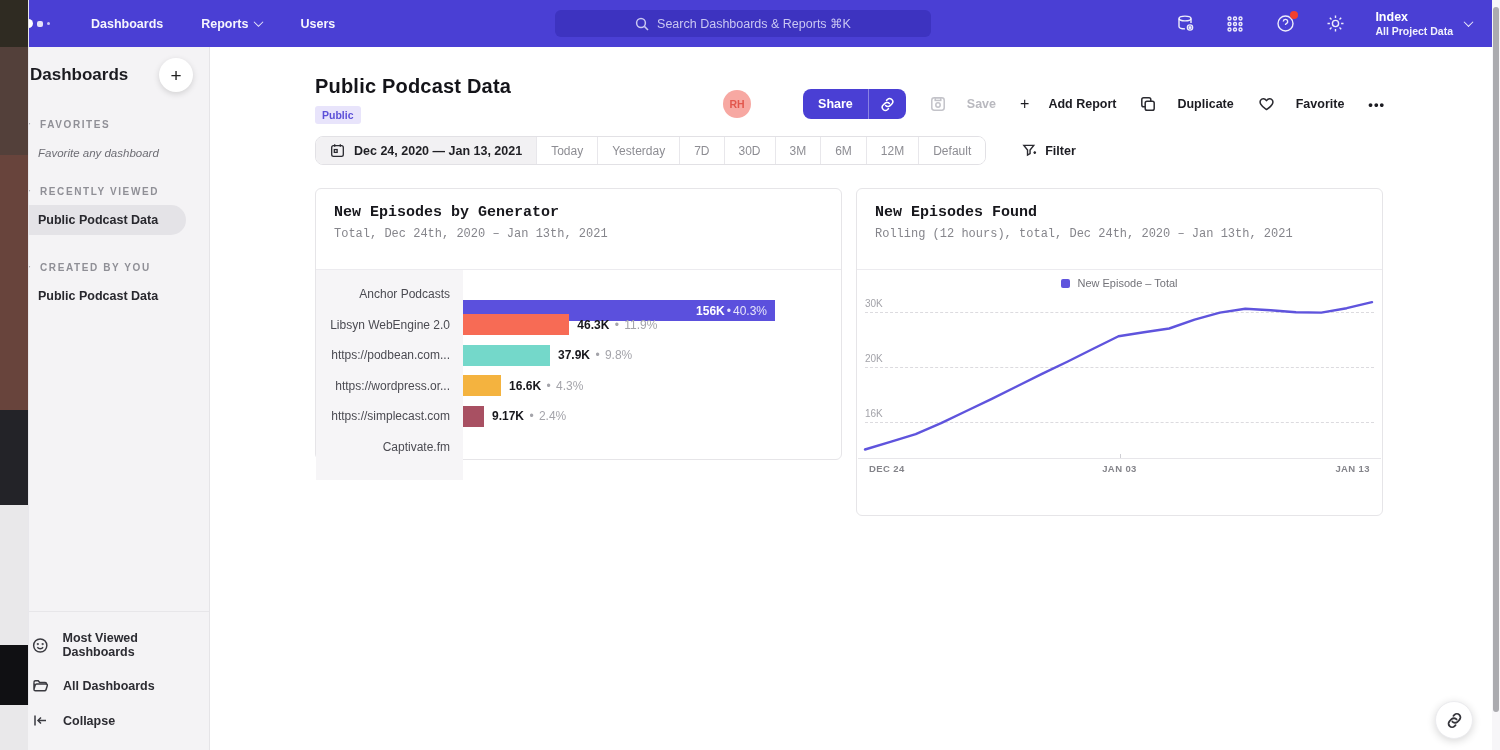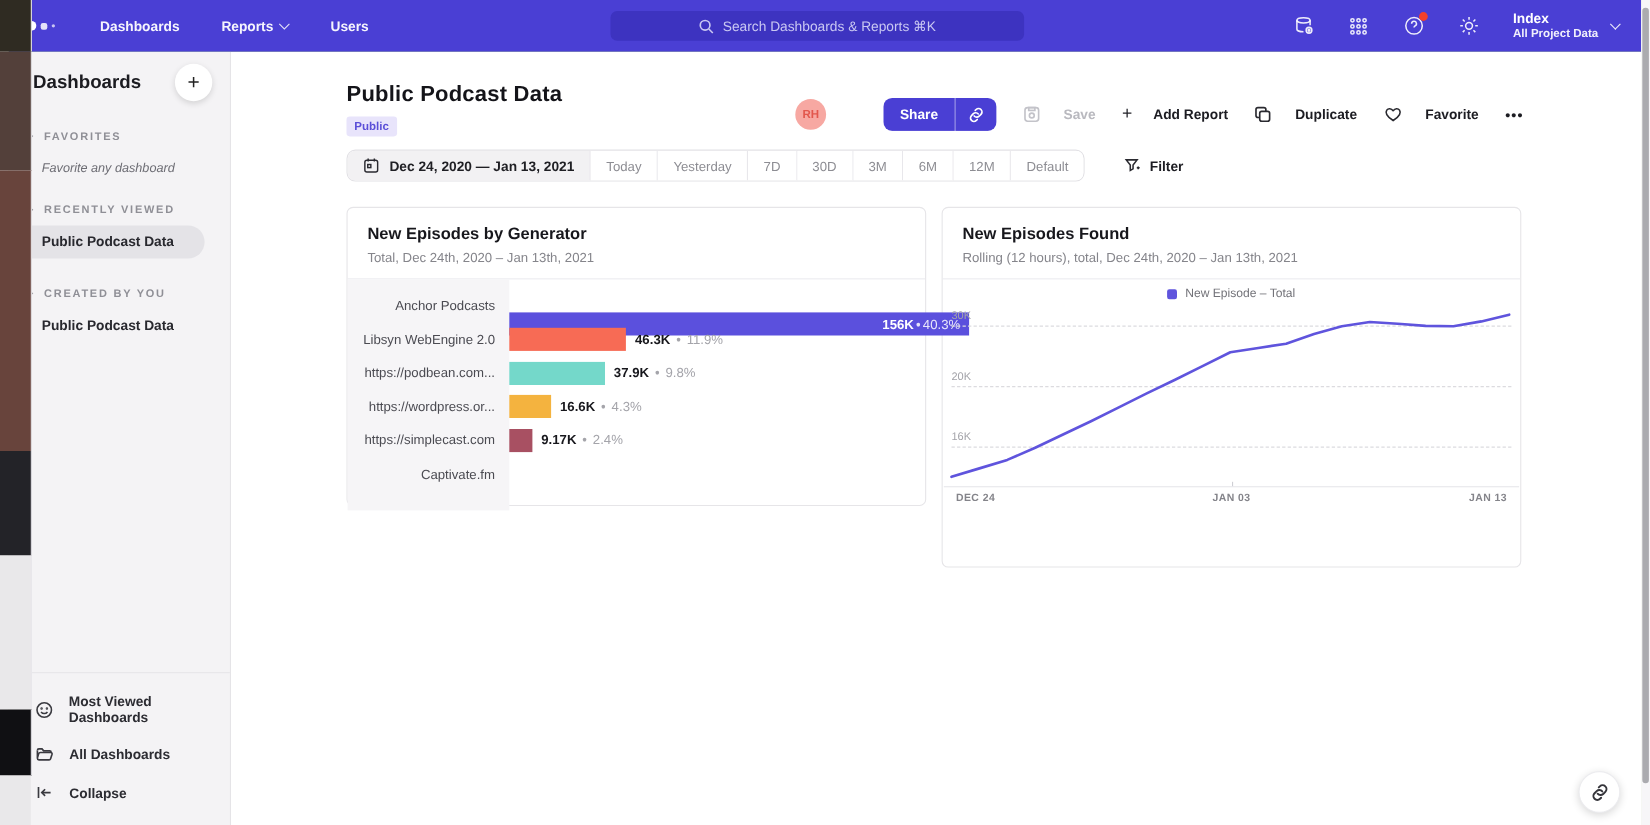--- a/index.html
+++ b/index.html
@@ -92,21 +92,21 @@
   .seg:last-child { border-right: none; }
   .seg.date { background: #f2f1f3; color: #1f1f24; font-weight: bold; gap: 9px; font-size: 12.5px; }
   .seg.date svg { stroke: #2a2a30; fill: none; stroke-width: 1.4; }
   .filter-btn { display: flex; align-items: center; gap: 8px; margin-left: 36px; font-size: 12.5px;
     font-weight: bold; color: #1c1c22; background: none; border: none; cursor: pointer; }
   .filter-btn svg { stroke: #2a2a30; fill: none; stroke-width: 1.5; }
 
   
   .cards { position: absolute; left: 105px; top: 141px; display: flex; gap: 14px; }
   .card { width: 527px; background: #fff; border: 1px solid #e6e5e8; border-radius: 6px; }
-  .card-head { padding: 15px 18px 12px 18px; border-bottom: 1px solid #ecebef; }
+  .card-head { padding: 15px 18px 28px 18px; border-bottom: 1px solid #ecebef; font-family: Liberation Mono, monospace; }
   .card-title { font-size: 15px; font-weight: bold; color: #17171c; }
   .card-sub { margin-top: 6px; font-size: 12px; color: #85858b; }
 
   
   .bar-body { position: relative; height: 210px; }
   .bar-label-col { position: absolute; left: 0; top: 0; bottom: 0; width: 147px; background: #f6f5f7; }
   .bar-rows { position: relative; padding-top: 9px; }
   .bar-row { display: flex; align-items: center; height: 30.5px; cursor: pointer; }
   .bar-row-label { width: 147px; flex: none; text-align: right; padding-right: 13px;
     font-size: 12px; color: #4b4b52; position: relative; z-index: 2; }
@@ -368,21 +368,21 @@
         <div class="card-head">
           <div class="card-title">New Episodes by Generator</div>
           <div class="card-sub">Total, Dec 24th, 2020 – Jan 13th, 2021</div>
         </div>
         <div class="bar-body">
           <div class="bar-label-col"></div>
           <div class="bar-rows">
             <div class="bar-row">
               <div class="bar-row-label">Anchor Podcasts</div>
               <div class="bar-wrap">
-                <div class="bar" style="width: 418px; background: rgb(91, 80, 221); margin-top: 33px;">
+                <div class="bar" style="width: 312px; background: rgb(91, 80, 221); margin-top: 33px;">
                   <div class="bar-inner">
                     <span>156K</span>
                     <span class="sep">•</span>
                     <span class="pct">40.3%</span>
                   </div>
                 </div>
               </div>
             </div>
             <div class="bar-row">
               <div class="bar-row-label">Libsyn WebEngine 2.0</div>

